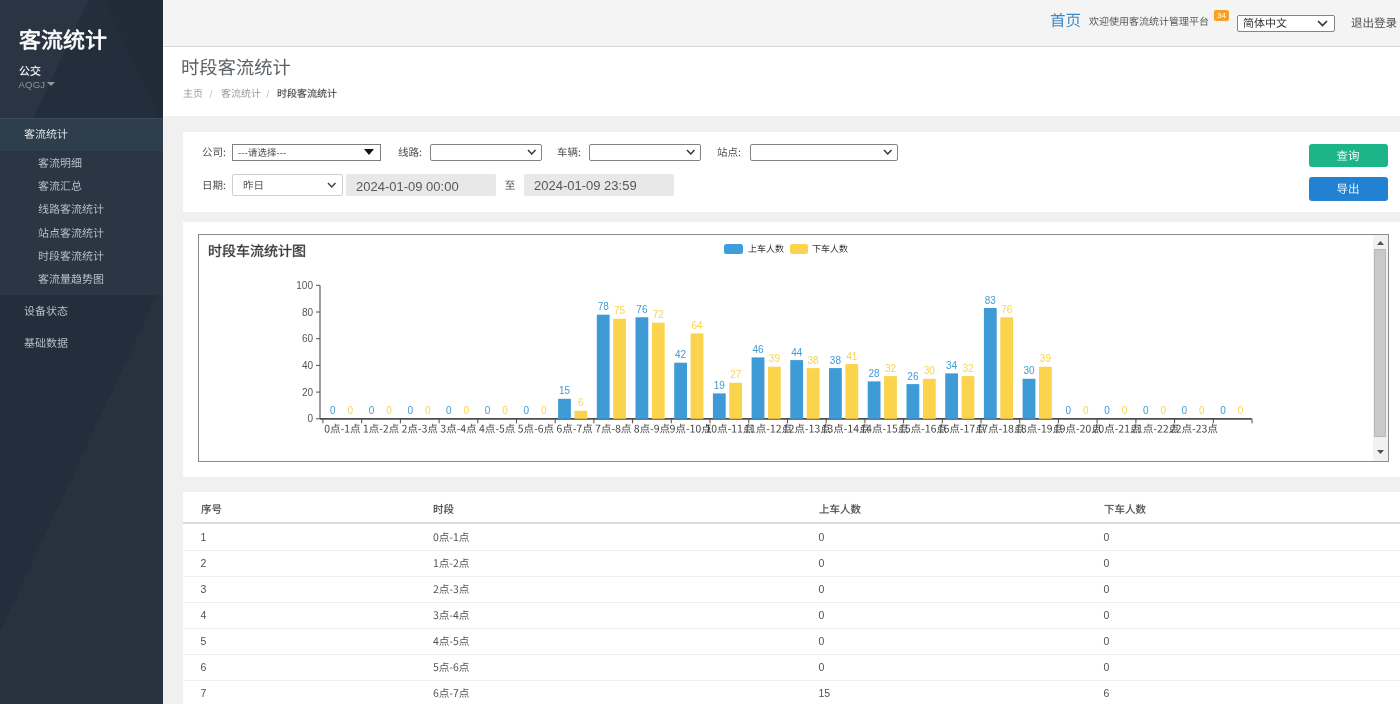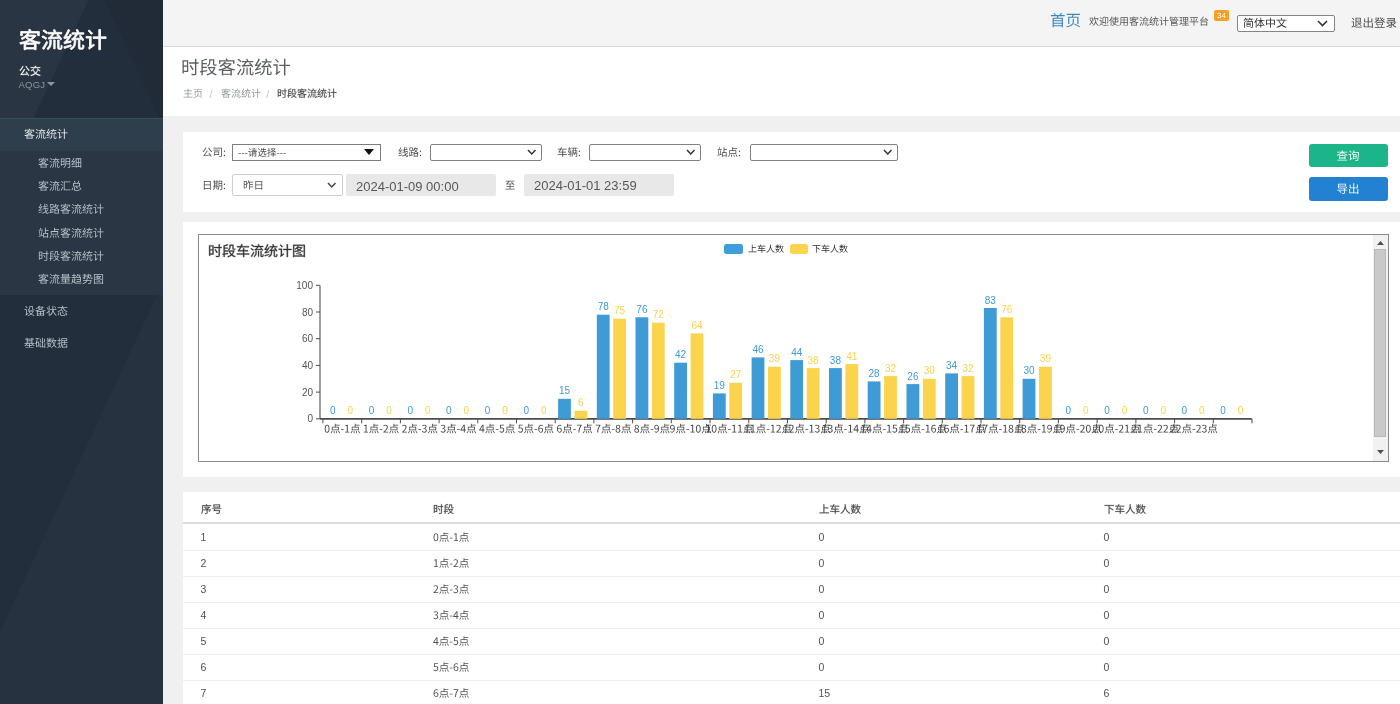--- a/index.html
+++ b/index.html
@@ -338,21 +338,21 @@
     <path d="M0 0l3.75 4L7.5 0" fill="none" stroke="#444" stroke-width="1.5"></path>
   </svg>
 <div style="position:absolute;left:345.5px;top:173.5px;width:150px;height:22.5px;background:#e8e8e8;border-radius:2px"></div>
 <div class="x" style="left:356px;top:180px;font-size:13px;color:#585858;">2024-01-09 00:00</div>
 <svg class="r" style="left:509.5px;top:188.8px">
     <g transform="translate(-5.2,0) scale(0.010500,-0.010500)" fill="#555555">
       <use href="#c52" x="0"></use>
     </g>
   </svg>
 <div style="position:absolute;left:523.5px;top:173.5px;width:150px;height:22.5px;background:#e8e8e8;border-radius:2px"></div>
-<div class="x" style="left:534px;top:178.9px;font-size:13px;color:#585858;">2024-01-01 23:59</div>
+<div class="x" style="left:534px;top:178.9px;font-size:13px;color:#585858;">2024-01-09 23:59</div>
 <div style="position:absolute;left:1309px;top:143.5px;width:78.5px;height:23.5px;background:#1cb589;border-radius:3px"></div>
 <svg class="r" style="left:1348.2px;top:159.7px">
     <g transform="translate(-11.5,0) scale(0.011500,-0.011500)" fill="#ffffff">
       <use href="#c56" x="0"></use>
       <use href="#c57" x="1000"></use>
     </g>
   </svg>
 <div style="position:absolute;left:1309px;top:177px;width:78.5px;height:23.5px;background:#2381d2;border-radius:3px"></div>
 <svg class="r" style="left:1348.2px;top:193.2px">
     <g transform="translate(-11.5,0) scale(0.011500,-0.011500)" fill="#ffffff">

